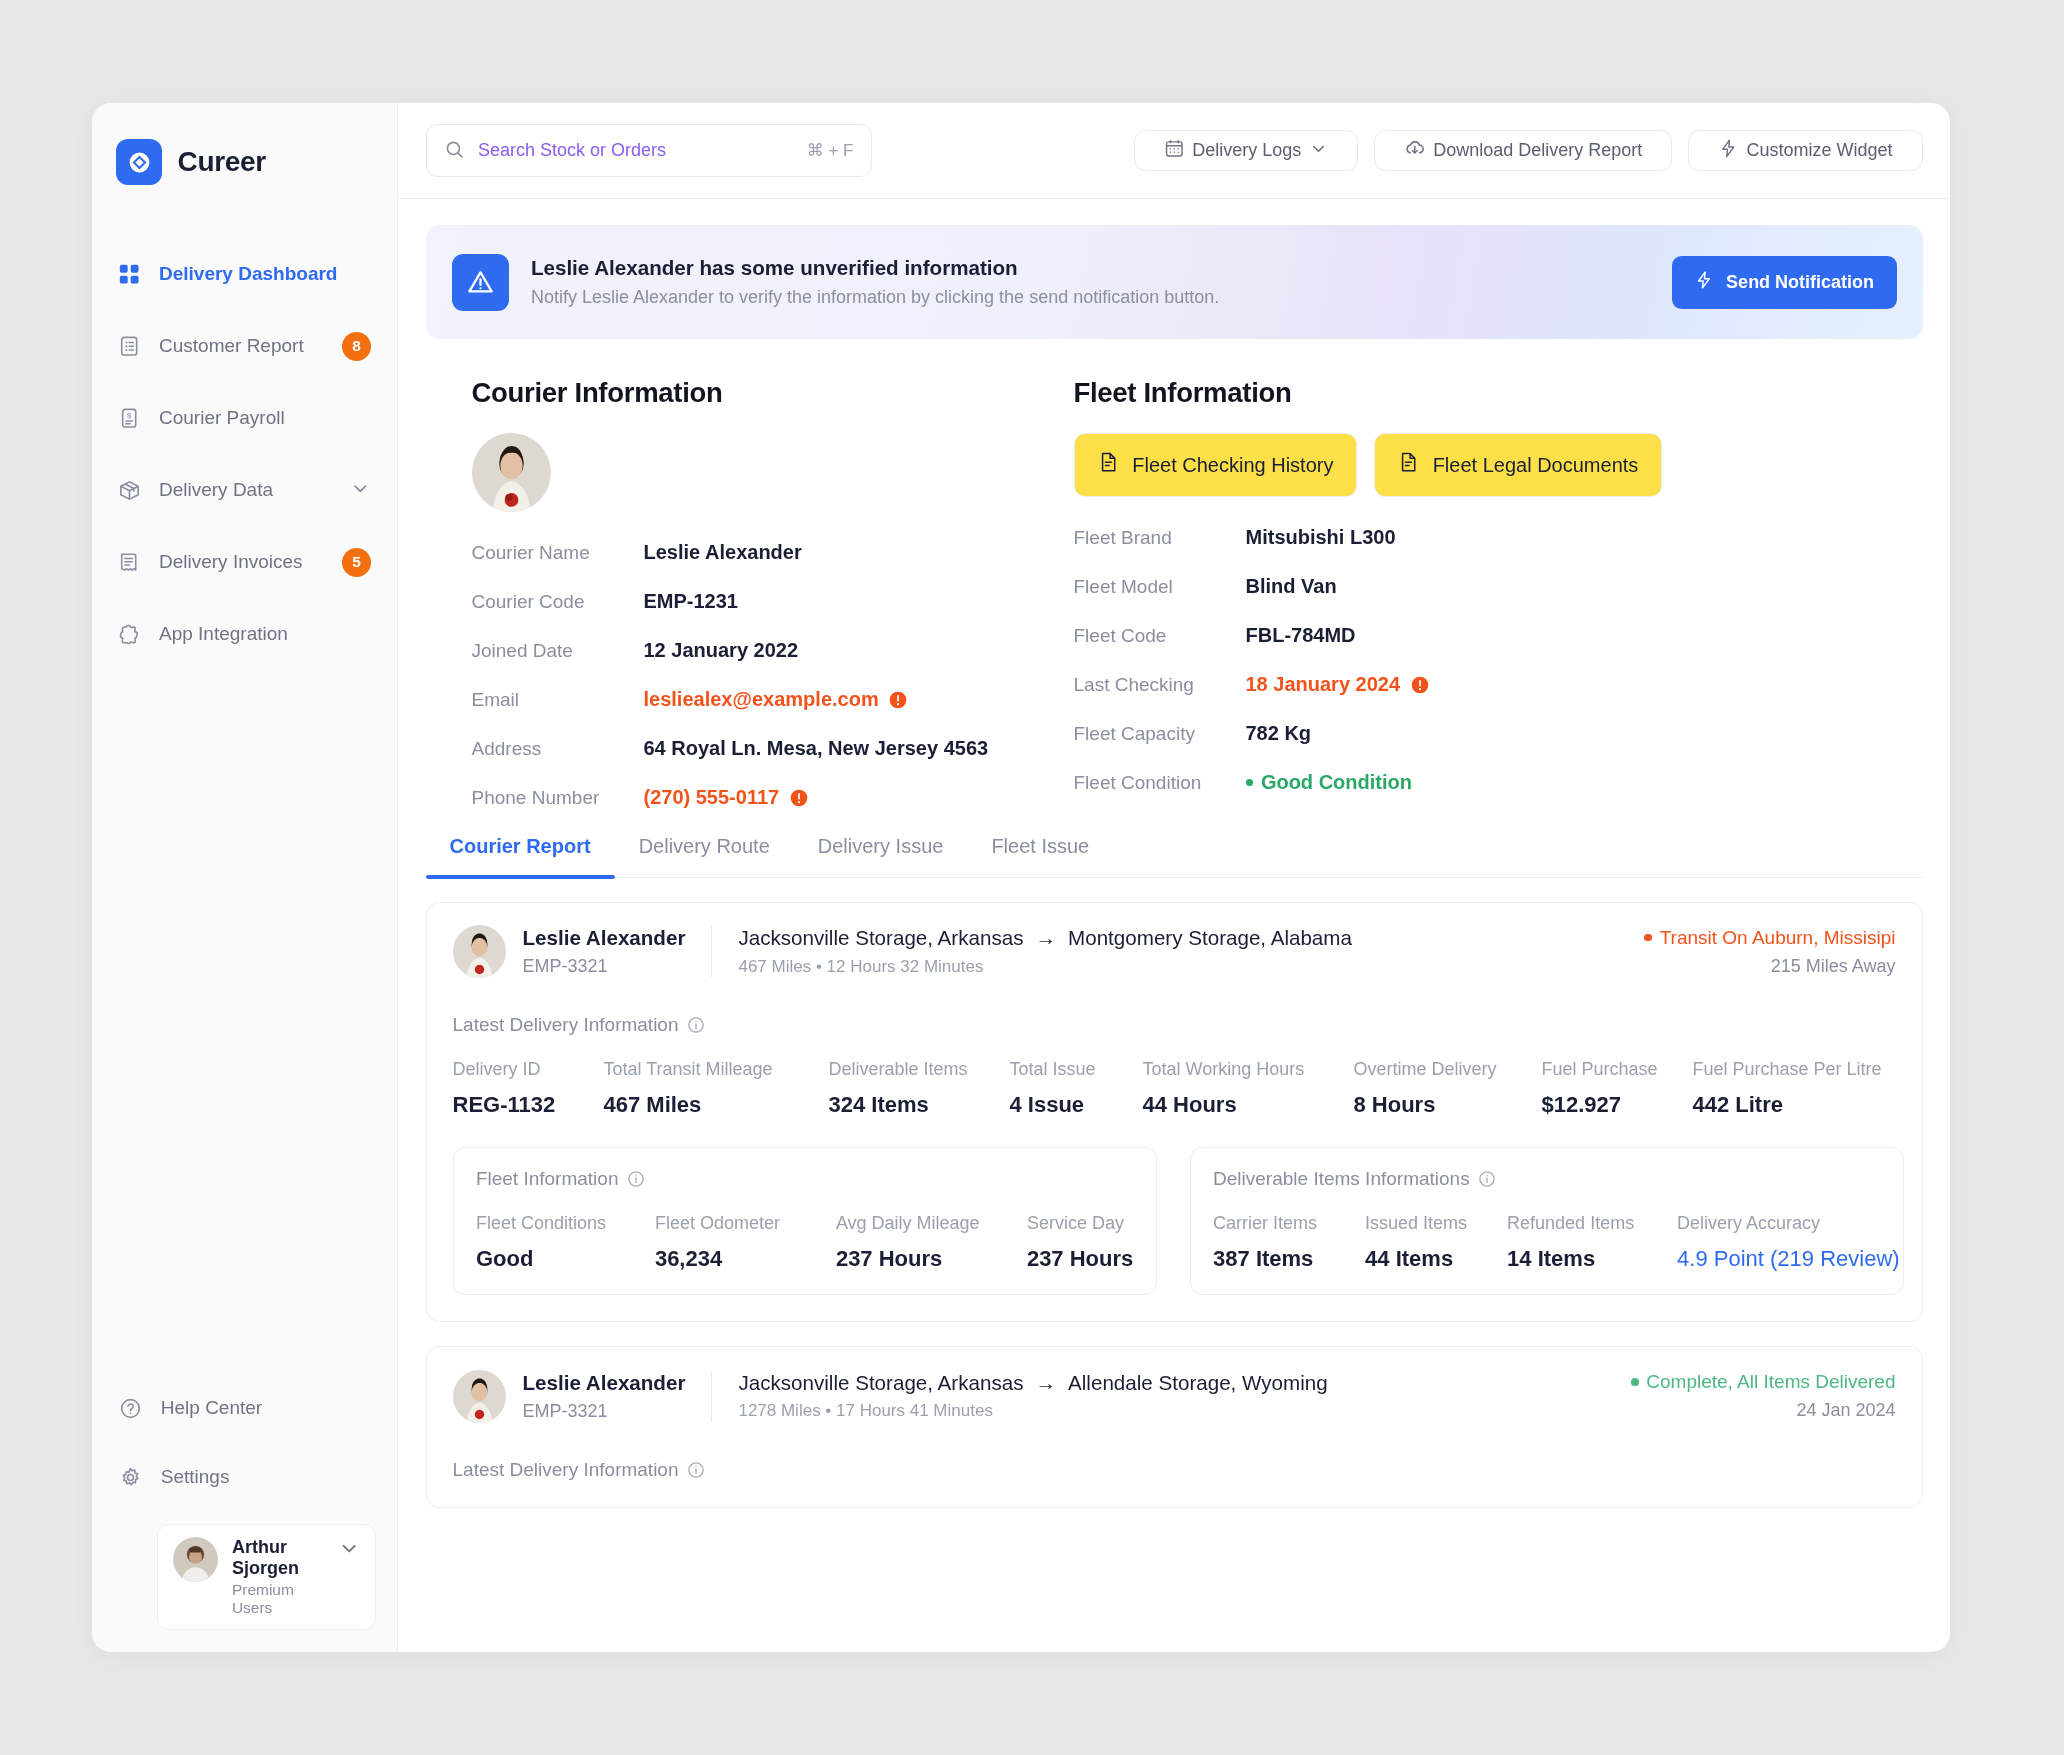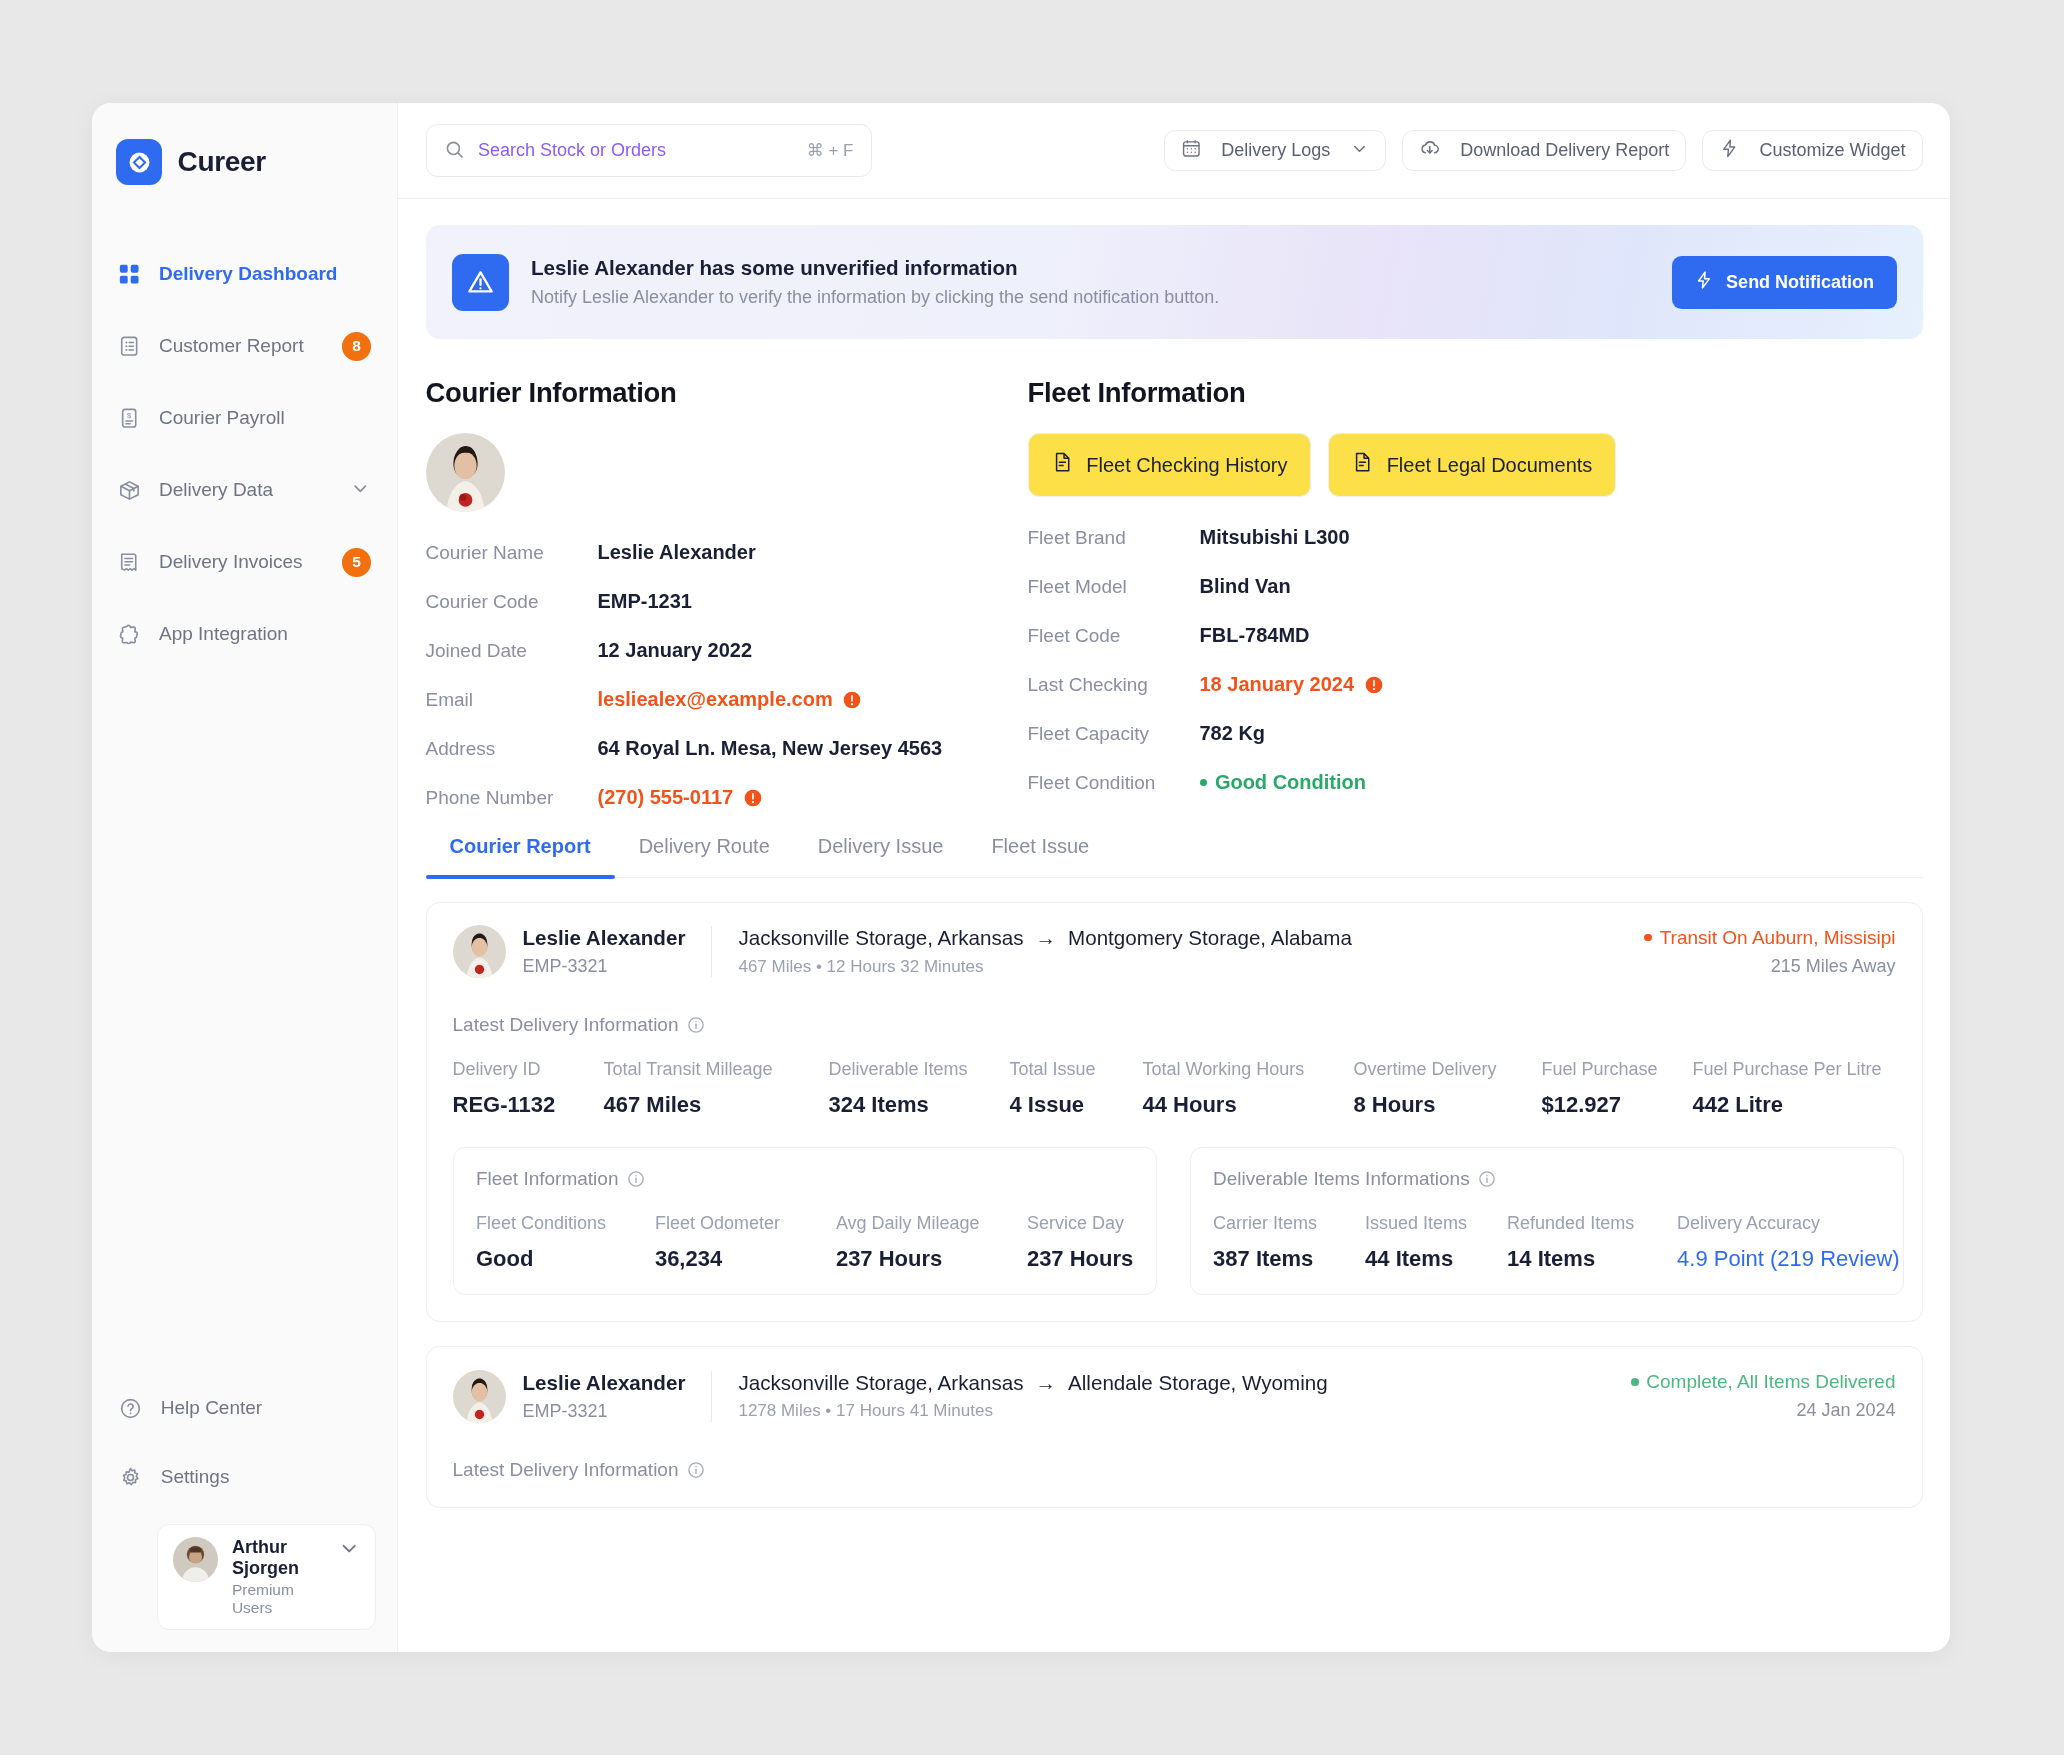--- a/index.html
+++ b/index.html
@@ -133,22 +133,22 @@
     cursor: text;
   }
   .search-ph { font-size: 18px; color: #8b5cf6; flex: 1; }
   .search-kbd { font-size: 17px; color: #9aa0ae; }
 
   .tb-right { margin-left: auto; display: flex; gap: 15.5px; align-items: center; }
   .tb-btn {
     height: 41px;
     border: 0.9px solid #e7e9ed;
     border-radius: 11.2px;
-    display: flex; align-items: center; gap: 20px;
-    padding: 0 16px;
+    display: flex; align-items: center; gap: 8px;
+    padding: 0 29px;
     font-size: 18px;
     color: #5a6072;
     font-weight: 500;
     background: #fff;
     cursor: pointer;
     white-space: nowrap;
   }
 
   .content { flex: 1; overflow: hidden; padding: 0 27.5px; position: relative; }
 
@@ -178,21 +178,21 @@
     border: none; border-radius: 9.5px;
     height: 53px; padding: 0 22.4px;
     display: flex; align-items: center; gap: 12px;
     font-size: 18px; font-weight: 600;
     cursor: pointer;
     font-family: inherit;
   }
 
   
   .info-wrap { display: flex; margin-top: 38px; }
-  .info-col { width: 602px; }
+  .info-col { width: 602px; margin-left: 46px; }
   .info-col.right { margin-left: 0; }
   .sec-title { font-size: 27.5px; font-weight: 600; color: #12141f; letter-spacing: -0.3px; }
   .big-avatar {
     width: 79px; height: 79px; border-radius: 50%;
     margin-top: 24px; overflow: hidden;
   }
   .kv { display: flex; align-items: center; margin-top: 26px; }
   .kv.first { margin-top: 29px; }
   .k { width: 172px; font-size: 19px; color: #8a8fa0; flex-shrink: 0;}
   .v { font-size: 20px; font-weight: 700; color: #1b1f35; display: flex; align-items: center; gap: 9.5px;}

